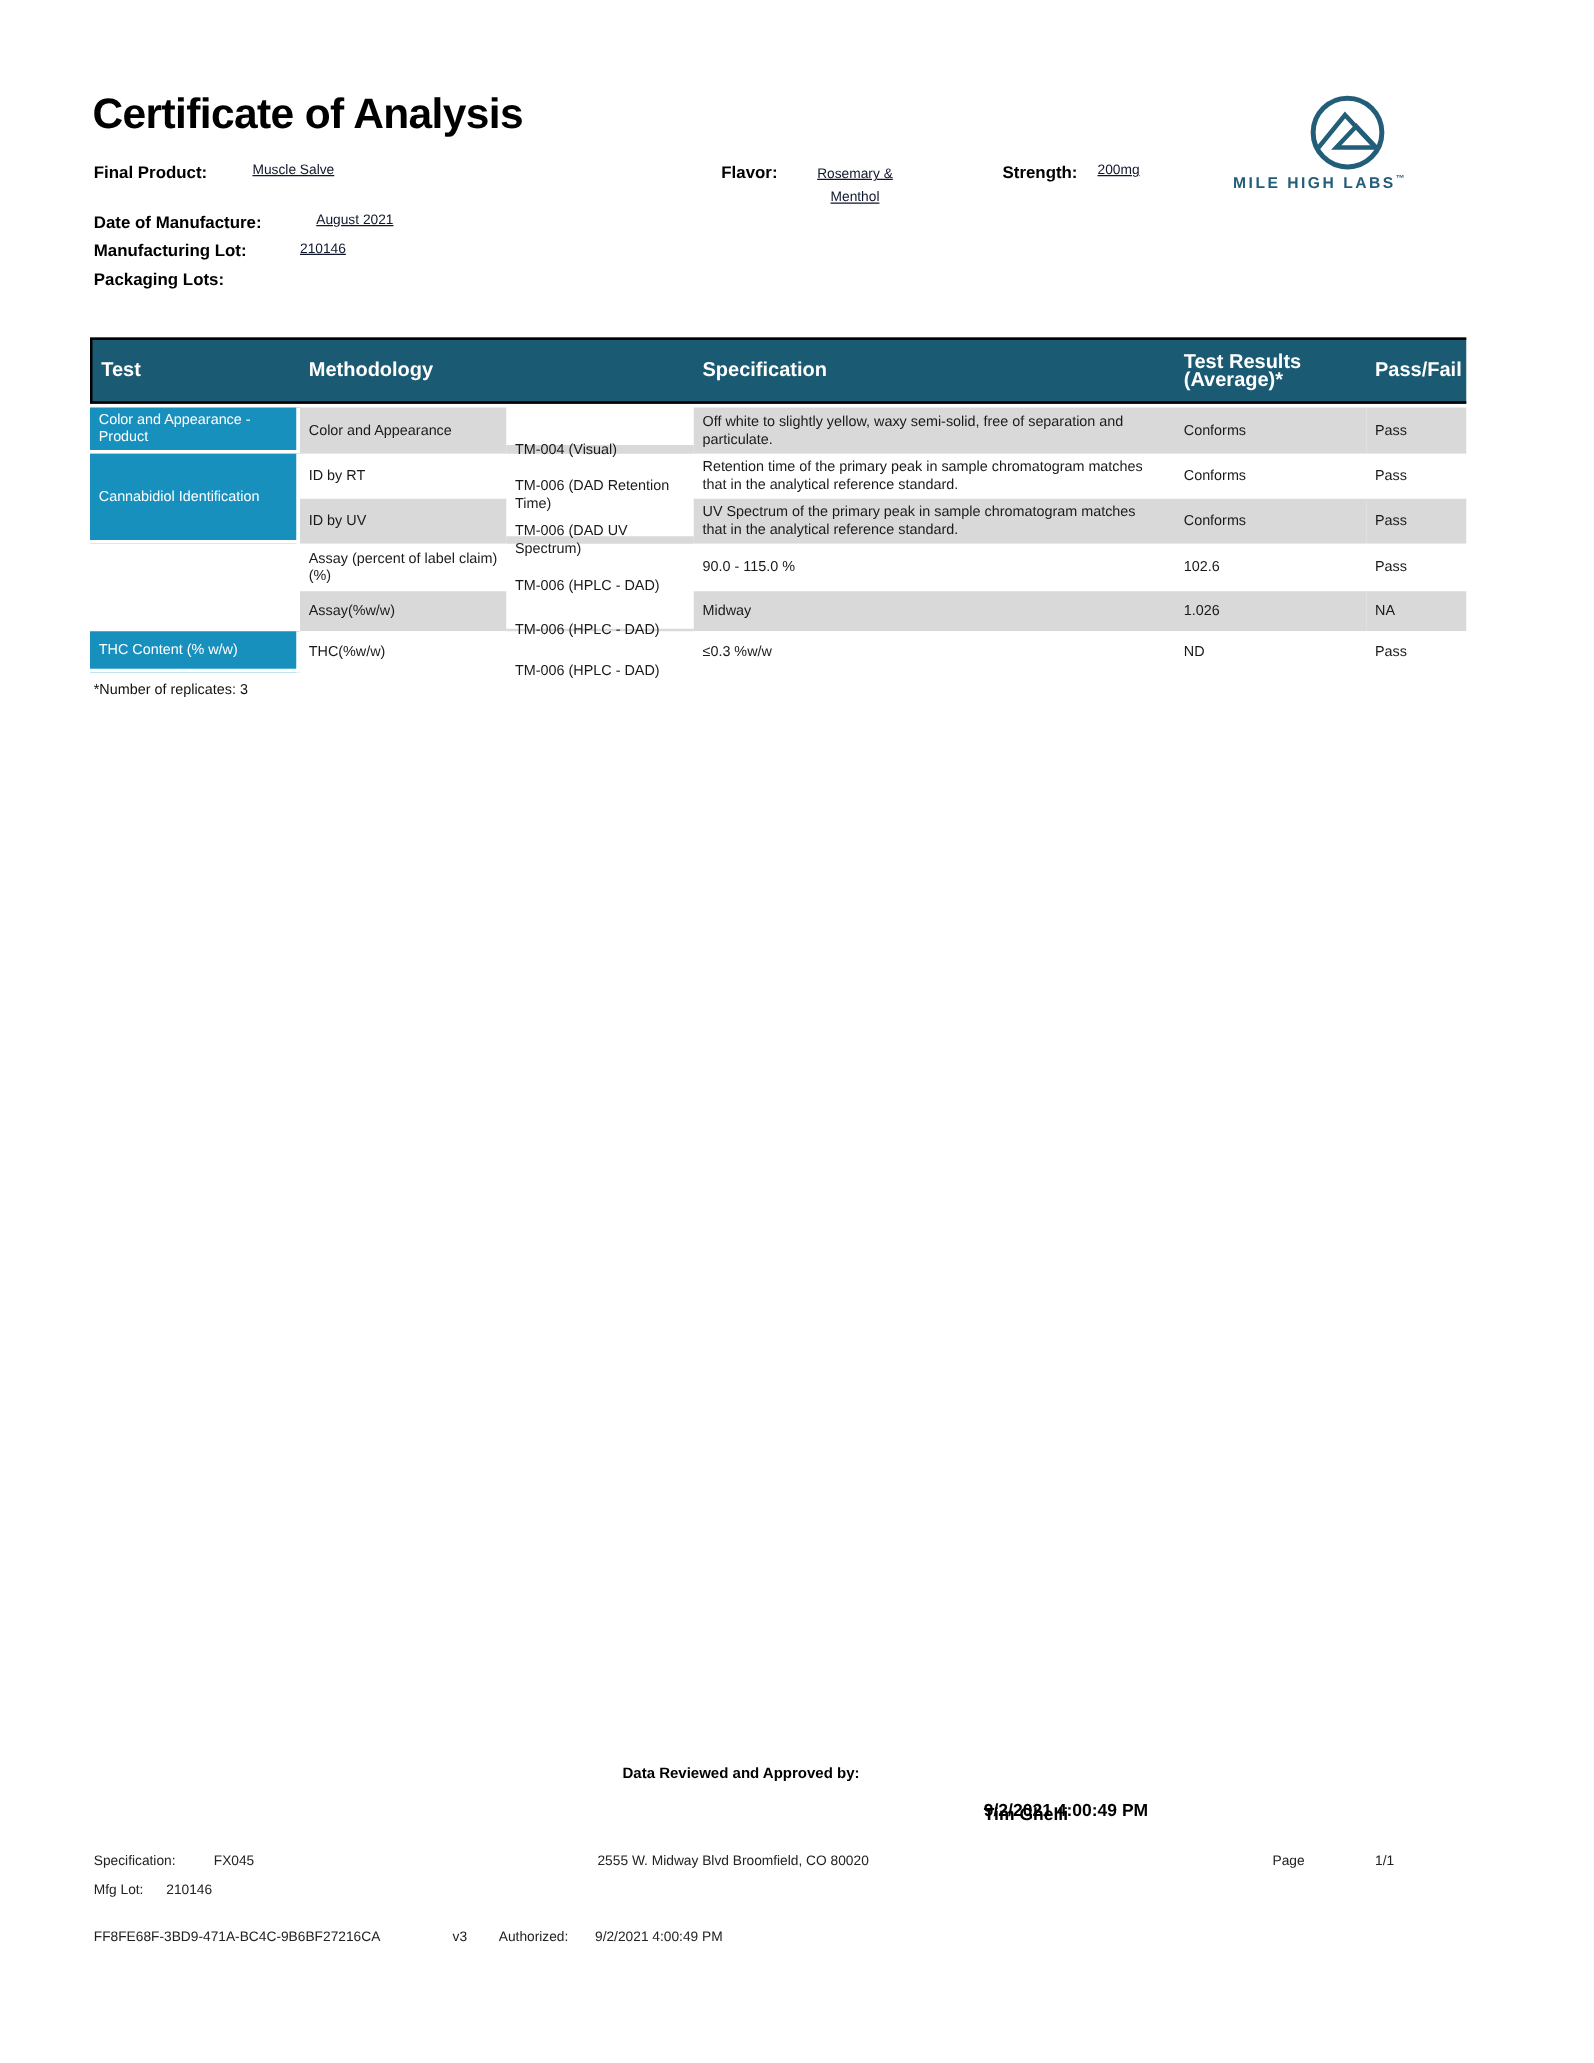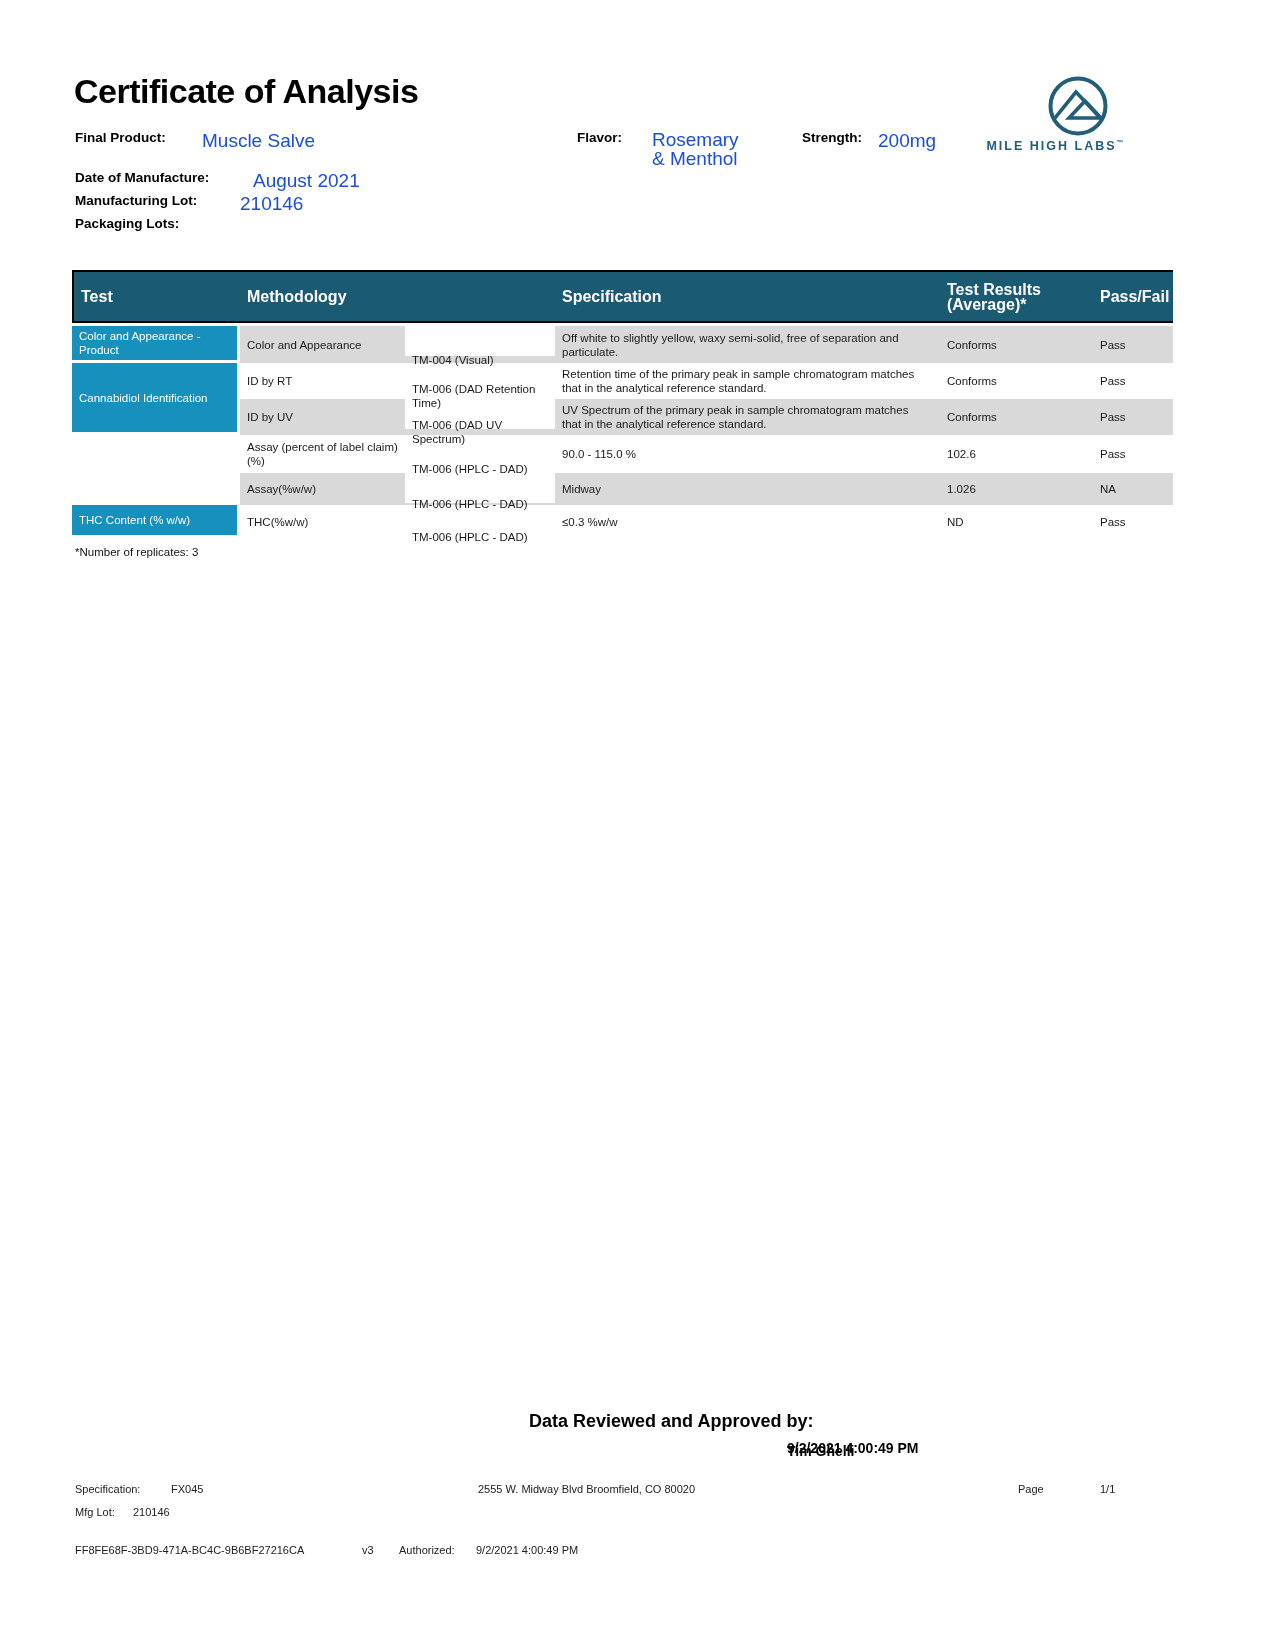--- a/index.html
+++ b/index.html
@@ -2,21 +2,21 @@
 <html><head>
 <meta charset="utf-8">
 <style>
   html,body{margin:0;padding:0;background:#fff;}
   body{font-family:"Liberation Sans", sans-serif; color:#111;}
   #page{position:relative;width:1173px;height:1650px;background:#ffffff;overflow:hidden;}
 
   
   .doc-title{position:absolute;left:74px;top:72px;font-size:34px;font-weight:bold;letter-spacing:-0.5px;color:#000;}
   .fld-label{position:absolute;font-size:13.5px;font-weight:bold;color:#000;white-space:nowrap;}
-  .fld-value{position:absolute;font-size:19px;color:#1d4ed8;white-space:nowrap;}
+  .fld-value{position:absolute;font-size:11px;color:#0f172a;white-space:nowrap;text-decoration:underline;}
   .fld-value.wrap{white-space:normal;}
 
   
   .logo-svg{position:absolute;left:1046px;top:74px;width:64px;height:64px;}
   .logo-text{position:absolute;left:980px;top:139px;width:150px;text-align:center;
              font-size:12.5px;font-weight:bold;letter-spacing:2px;color:#235E78;white-space:nowrap;}
   .logo-text sup{font-size:7px;letter-spacing:0;}
 
   
   .coa-table{position:absolute;left:72px;top:270px;width:1129px;}
@@ -36,39 +36,39 @@
          display:flex;align-items:center;padding:1px 7px;box-sizing:border-box;line-height:14px;}
   .bg-gray{background:#D9D9D9;}
   .bg-white{background:#ffffff;}
   .c2{grid-column:2}.c3{grid-column:3}.c4{grid-column:4}.c5{grid-column:5}.c6{grid-column:6}
   .r1{grid-row:1}.r2{grid-row:2}.r3{grid-row:3}.r4{grid-row:4}.r5{grid-row:5}.r6{grid-row:6}
   .g1{grid-row:1}.g2{grid-row:2 / span 2}.g3{grid-row:4 / span 2}.g4{grid-row:6}
 
   .replicates-note{position:absolute;left:75px;top:546px;font-size:11.5px;color:#111;}
 
   
-  .approval-label{position:absolute;left:498px;top:1411px;font-size:18px;font-weight:bold;color:#000;margin-left:31px;}
+  .approval-label{position:absolute;left:498px;top:1411px;font-size:12px;font-weight:bold;color:#000;}
   .approval-name{position:absolute;left:787px;top:1411px;font-size:14px;font-weight:bold;color:#000;margin-top:32px;}
   .approval-date{position:absolute;left:787px;top:1440px;font-size:14px;font-weight:bold;color:#000;}
 
   
   .ft{position:absolute;font-size:11px;color:#222;white-space:nowrap;}
 </style>
 </head>
 <body>
 
 <div id="page">
 
   <div class="doc-title">Certificate of Analysis</div>
 
   <div class="fld-label" style="left:75px;top:130px;">Final Product:</div>
   <div class="fld-value" style="left:202px;top:130px;">Muscle Salve</div>
 
   <div class="fld-label" style="left:577px;top:130px;">Flavor:</div>
-  <div class="fld-value wrap" style="left:652px;top:130px;width:92px;line-height:19px;">Rosemary &amp; Menthol</div>
+  <div class="fld-value wrap" style="left:638px;top:130px;width:92px;line-height:19px;text-align:center;">Rosemary &amp; Menthol</div>
 
   <div class="fld-label" style="left:802px;top:130px;">Strength:</div>
   <div class="fld-value" style="left:878px;top:130px;">200mg</div>
 
   <div class="fld-label" style="left:75px;top:170px;">Date of Manufacture:</div>
   <div class="fld-value" style="left:253px;top:170px;">August 2021</div>
 
   <div class="fld-label" style="left:75px;top:193px;">Manufacturing Lot:</div>
   <div class="fld-value" style="left:240px;top:193px;">210146</div>
 

